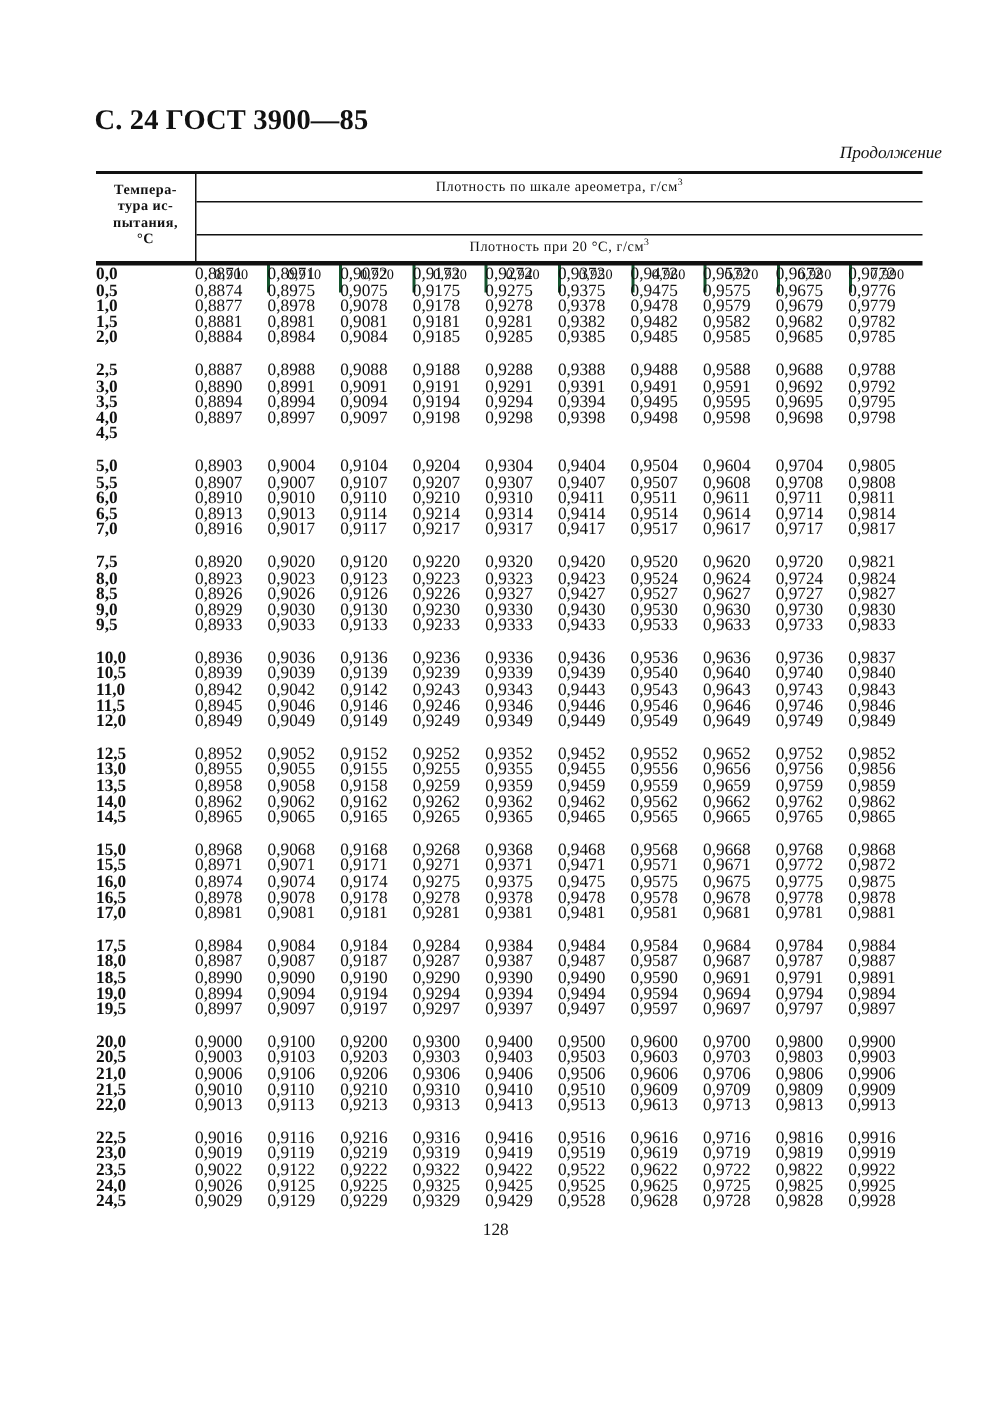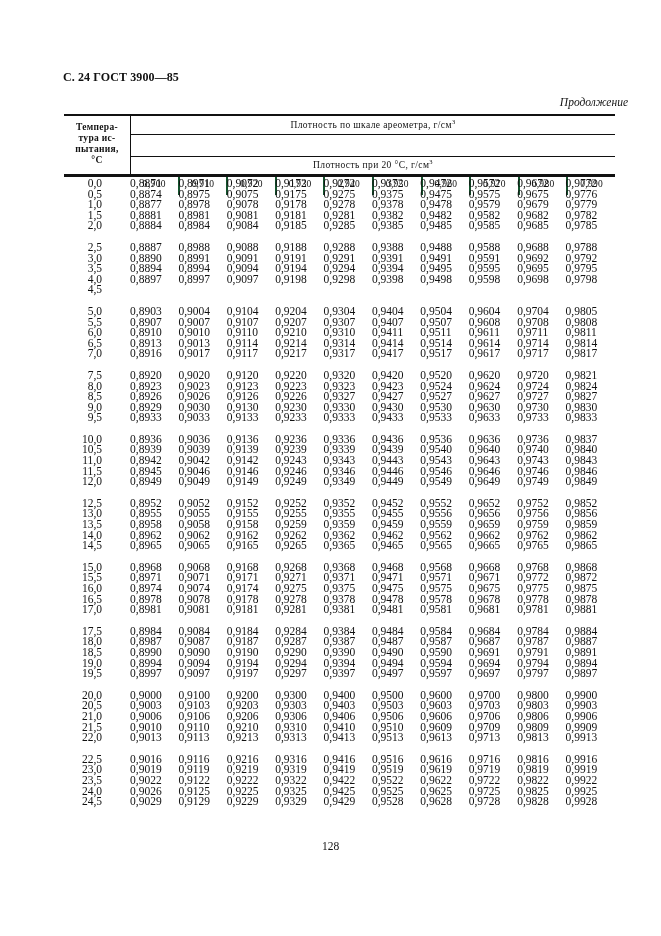--- a/index.html
+++ b/index.html
@@ -2,21 +2,21 @@
 <html><head>
 <meta charset="utf-8">
 <style>
   html, body { margin: 0; padding: 0; background: #ffffff; }
   body {
     width: 661px; height: 936px; position: relative; overflow: hidden;
     font-family: "Liberation Serif", "DejaVu Serif", serif; color: #111;
   }
   .page-header {
     position: absolute; left: 63px; top: 70px;
-    font-weight: bold; font-size: 12px; letter-spacing: 0.1px;
+    font-weight: bold; font-size: 19px; letter-spacing: 0.1px;
   }
   .continuation {
     position: absolute; right: 33px; top: 96px;
     font-style: italic; font-size: 11.5px;
   }
   .hdr {
     position: absolute; left: 64px; top: 114px; width: 551px;
   }
   .hdr .top-rule { position: absolute; left: 0; top: 0; width: 551px; height: 2px; background: #111; }
   .hdr .bottom-rule { position: absolute; left: 0; top: 60px; width: 551px; height: 3px; background: #111; }
@@ -38,27 +38,27 @@
     border-left: 2px solid #14532d; letter-spacing: 0.3px;
   }
   .hdr .scale-cell:first-child { border-left: none; }
   .hdr .ref-title {
     position: absolute; left: 67px; top: 44px; width: 484px; text-align: center;
     font-size: 9.5px; letter-spacing: 0.4px;
   }
   .tbody { position: absolute; left: 64px; top: 178px; width: 551px; }
   .group { margin-bottom: 11px; }
   .row { display: flex; height: 10.6px; line-height: 10.6px; font-size: 11.5px; }
-  .row .t { width: 52px; text-align: right; padding-right: 14px; box-sizing: content-box; }
+  .row .t { width: 52px; text-align: left; padding-right: 14px; box-sizing: content-box; font-weight: bold; }
   .row .t { width: 38px; }
   .row .v { width: 48.4px; text-align: left; }
   .row .v:first-of-type { }
   .vals { display: flex; margin-left: 14px; justify-content: flex-end; }
   .page-number {
-    position: absolute; left: 0; width: 661px; top: 840px; text-align: center; font-size: 11.5px;
+    position: absolute; left: 0; width: 661px; top: 814px; text-align: center; font-size: 11.5px;
   }
 </style>
 </head>
 <body>
 
 <div class="page-header">С. 24 ГОСТ 3900—85</div>
 <div class="continuation">Продолжение</div>
 
 <div class="hdr">
   <div class="top-rule"></div>

